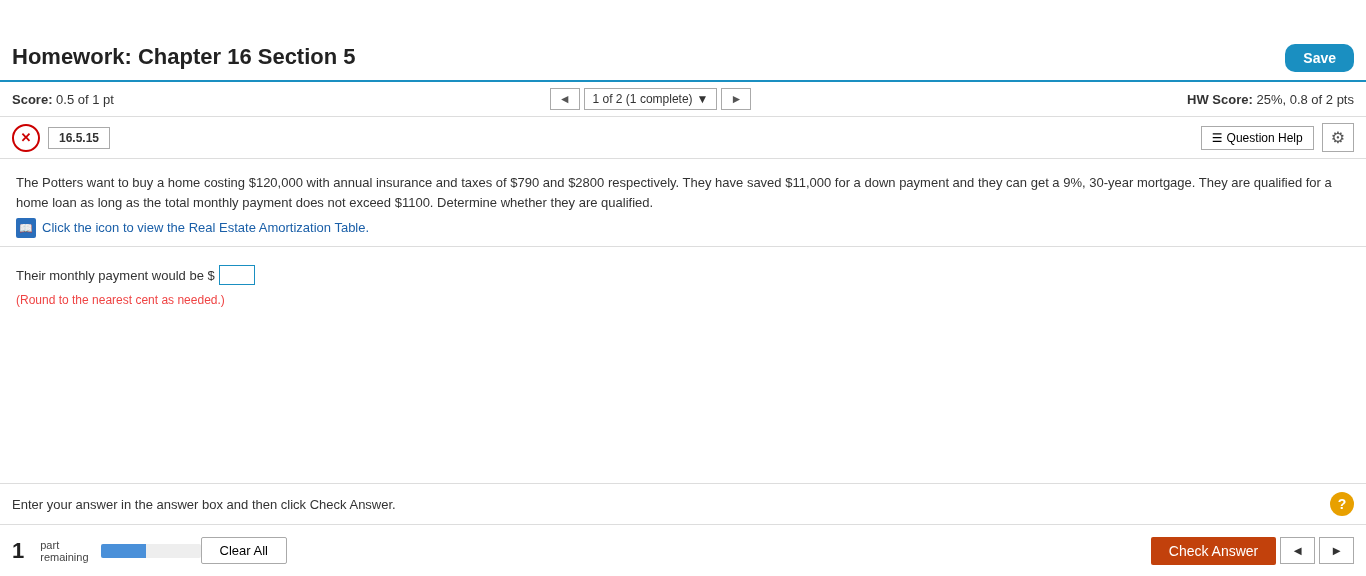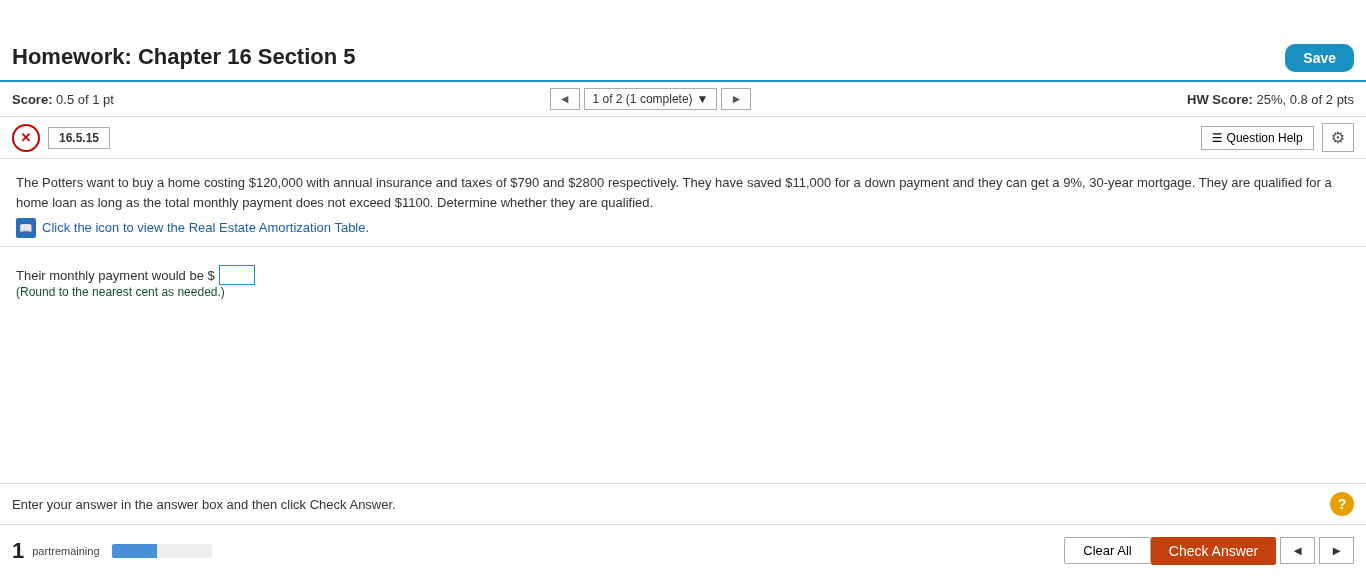--- a/index.html
+++ b/index.html
@@ -159,32 +159,32 @@
     
     .answer-area {
       padding: 18px 16px;
       background: #fff;
       min-height: 240px;
     }
     .answer-line {
       display: flex;
       align-items: center;
       gap: 4px;
-      margin-bottom: 0;
+      margin-bottom: 8px;
     }
     .answer-input {
       border: 1px solid #1a8fc1;
       width: 36px;
       height: 20px;
       font-size: 13px;
       padding: 1px 3px;
       outline: none;
     }
     .round-note {
-      color: #14532d;
+      color: #ef4444;
       font-size: 12px;
       margin-top: 0;
     }
 
     
     .footer-instruction {
       display: flex;
       align-items: center;
       justify-content: space-between;
       padding: 8px 12px;
@@ -229,40 +229,42 @@
       gap: 8px;
       min-width: 120px;
     }
     .part-number {
       font-size: 22px;
       font-weight: bold;
       color: #222;
     }
     .part-label-wrap {
       display: flex;
+      flex-direction: column;
       font-size: 11px;
       color: #444;
+      margin-left: 8px;
     }
     .progress-bar-wrap {
       width: 100px;
       height: 14px;
       background: #eee;
       border-radius: 2px;
       overflow: hidden;
       margin-left: 4px;
     }
     .progress-bar-fill {
       height: 100%;
       background: #4a90d9;
       width: 45%;
     }
     .bottom-center {
       display: flex;
       align-items: center;
-      justify-content: flex-end;
+      justify-content: flex-start;
       flex: 1;
     }
     .clear-all-btn {
       border: 1px solid #aaa;
       background: #fff;
       padding: 5px 18px;
       font-size: 13px;
       cursor: pointer;
       border-radius: 2px;
     }

